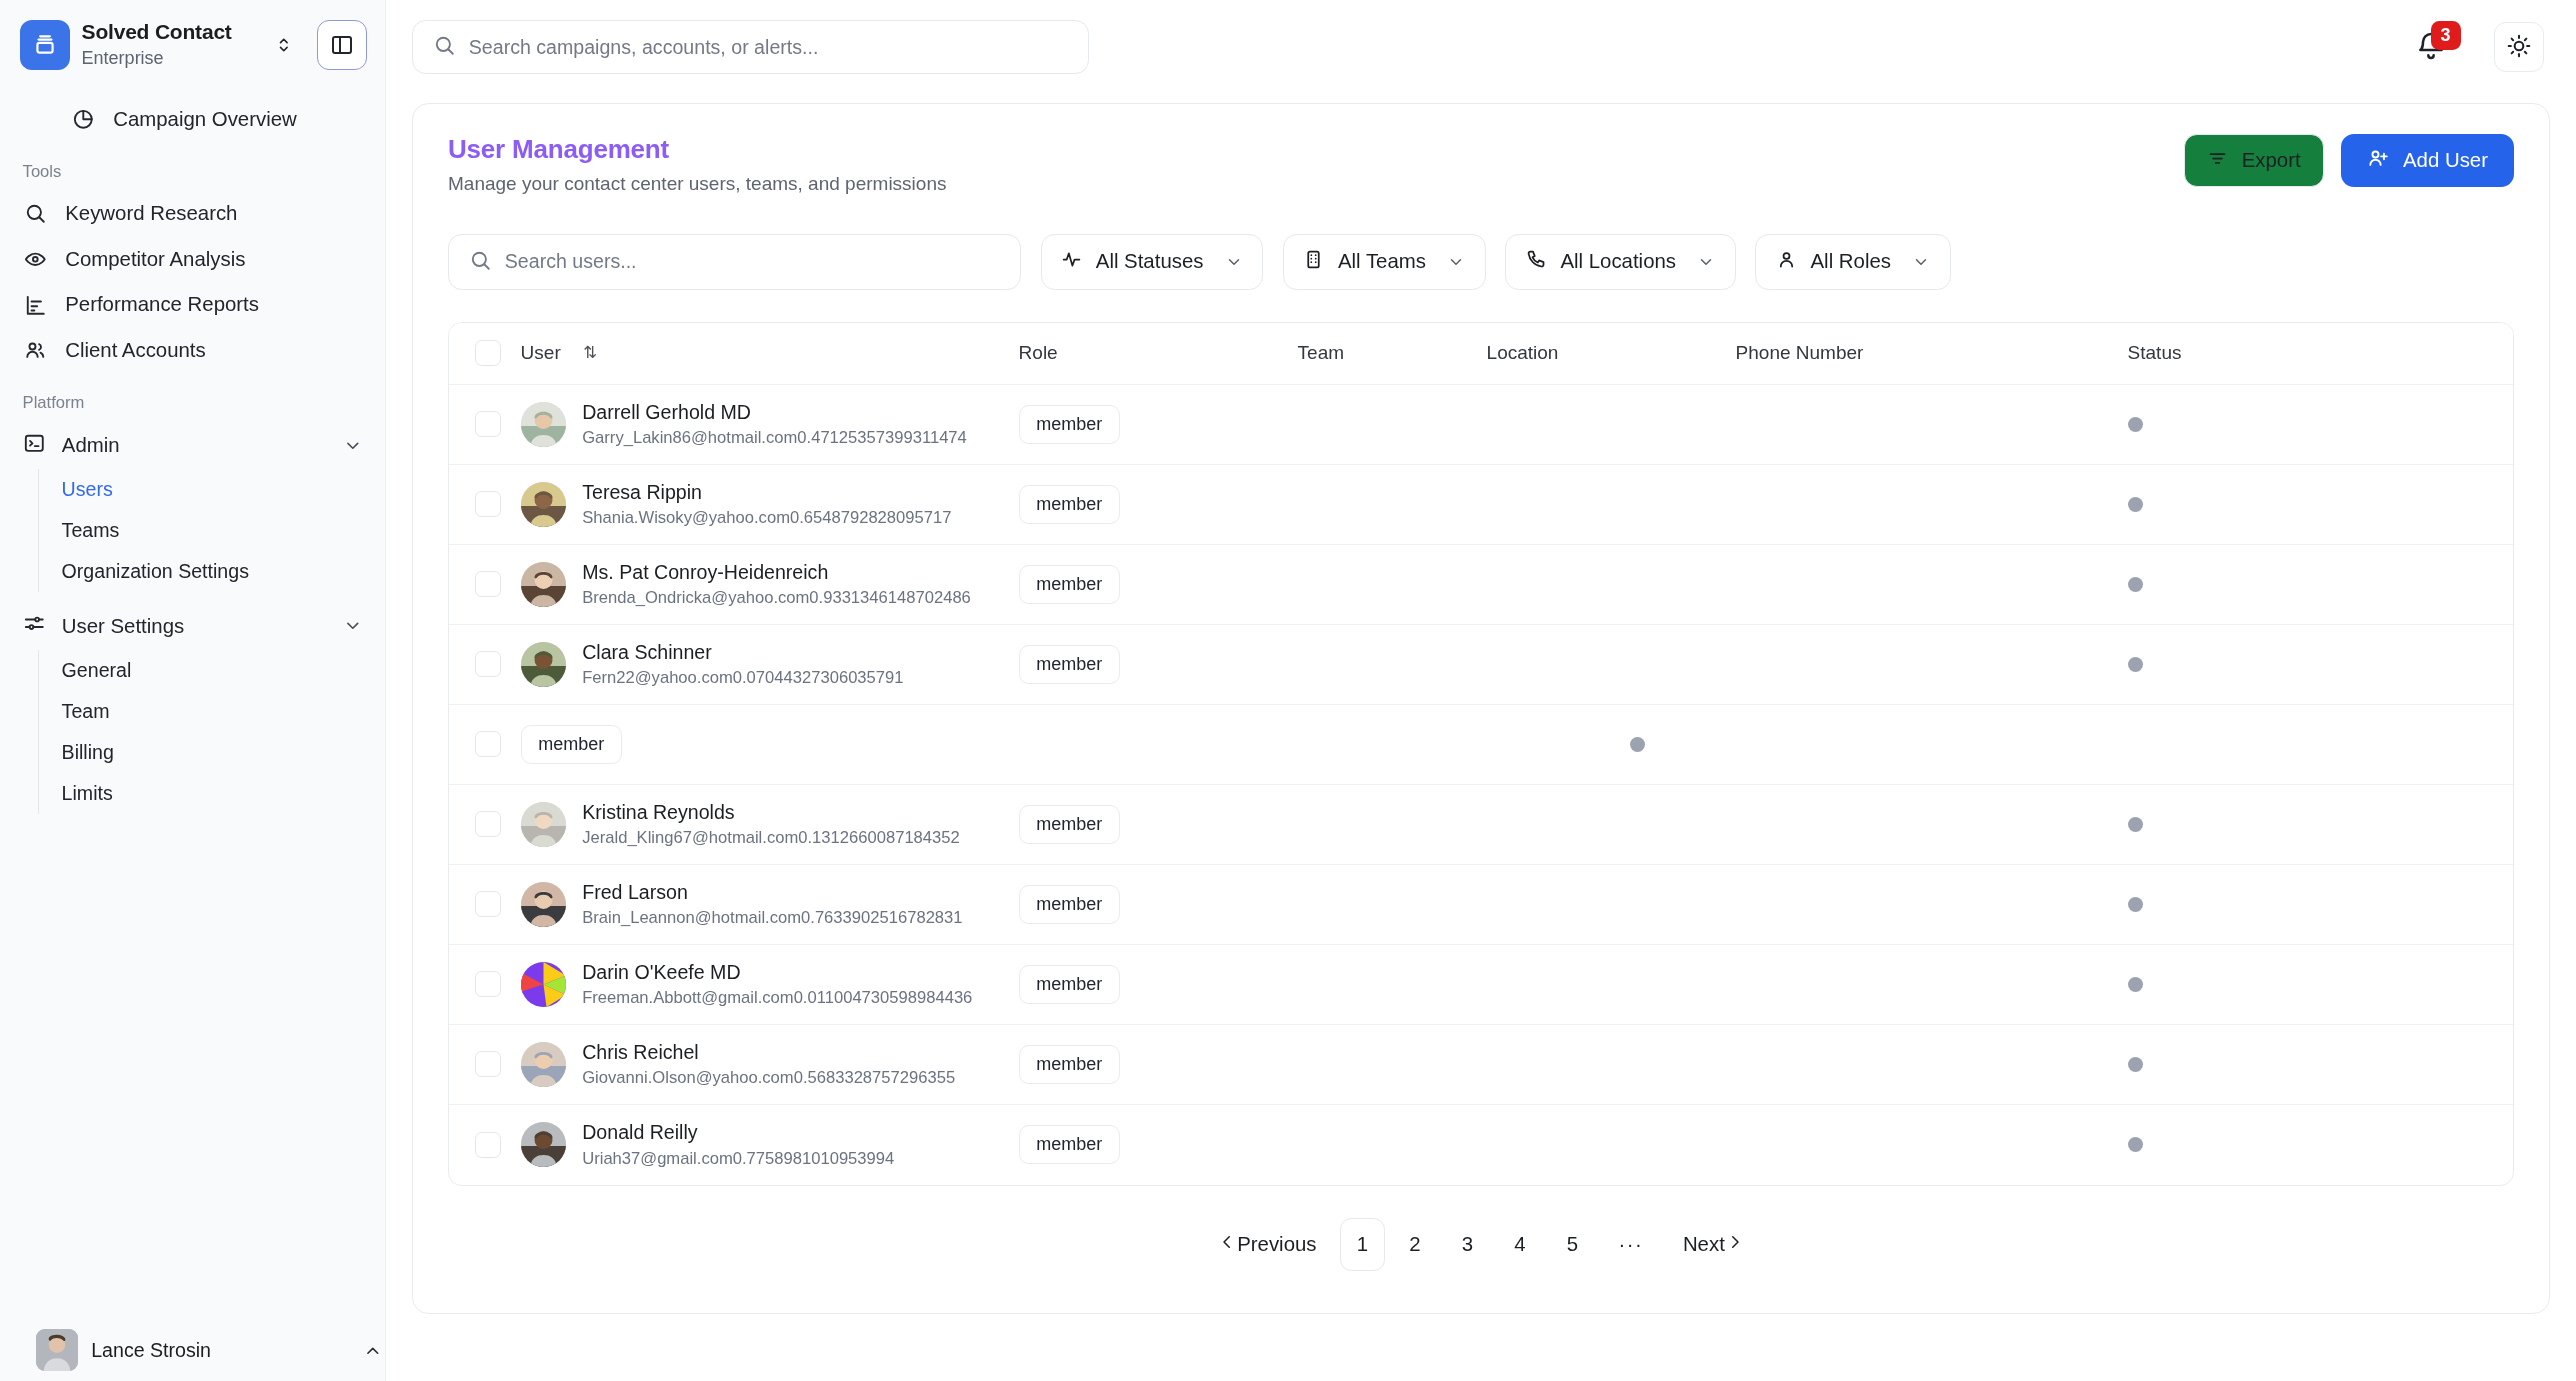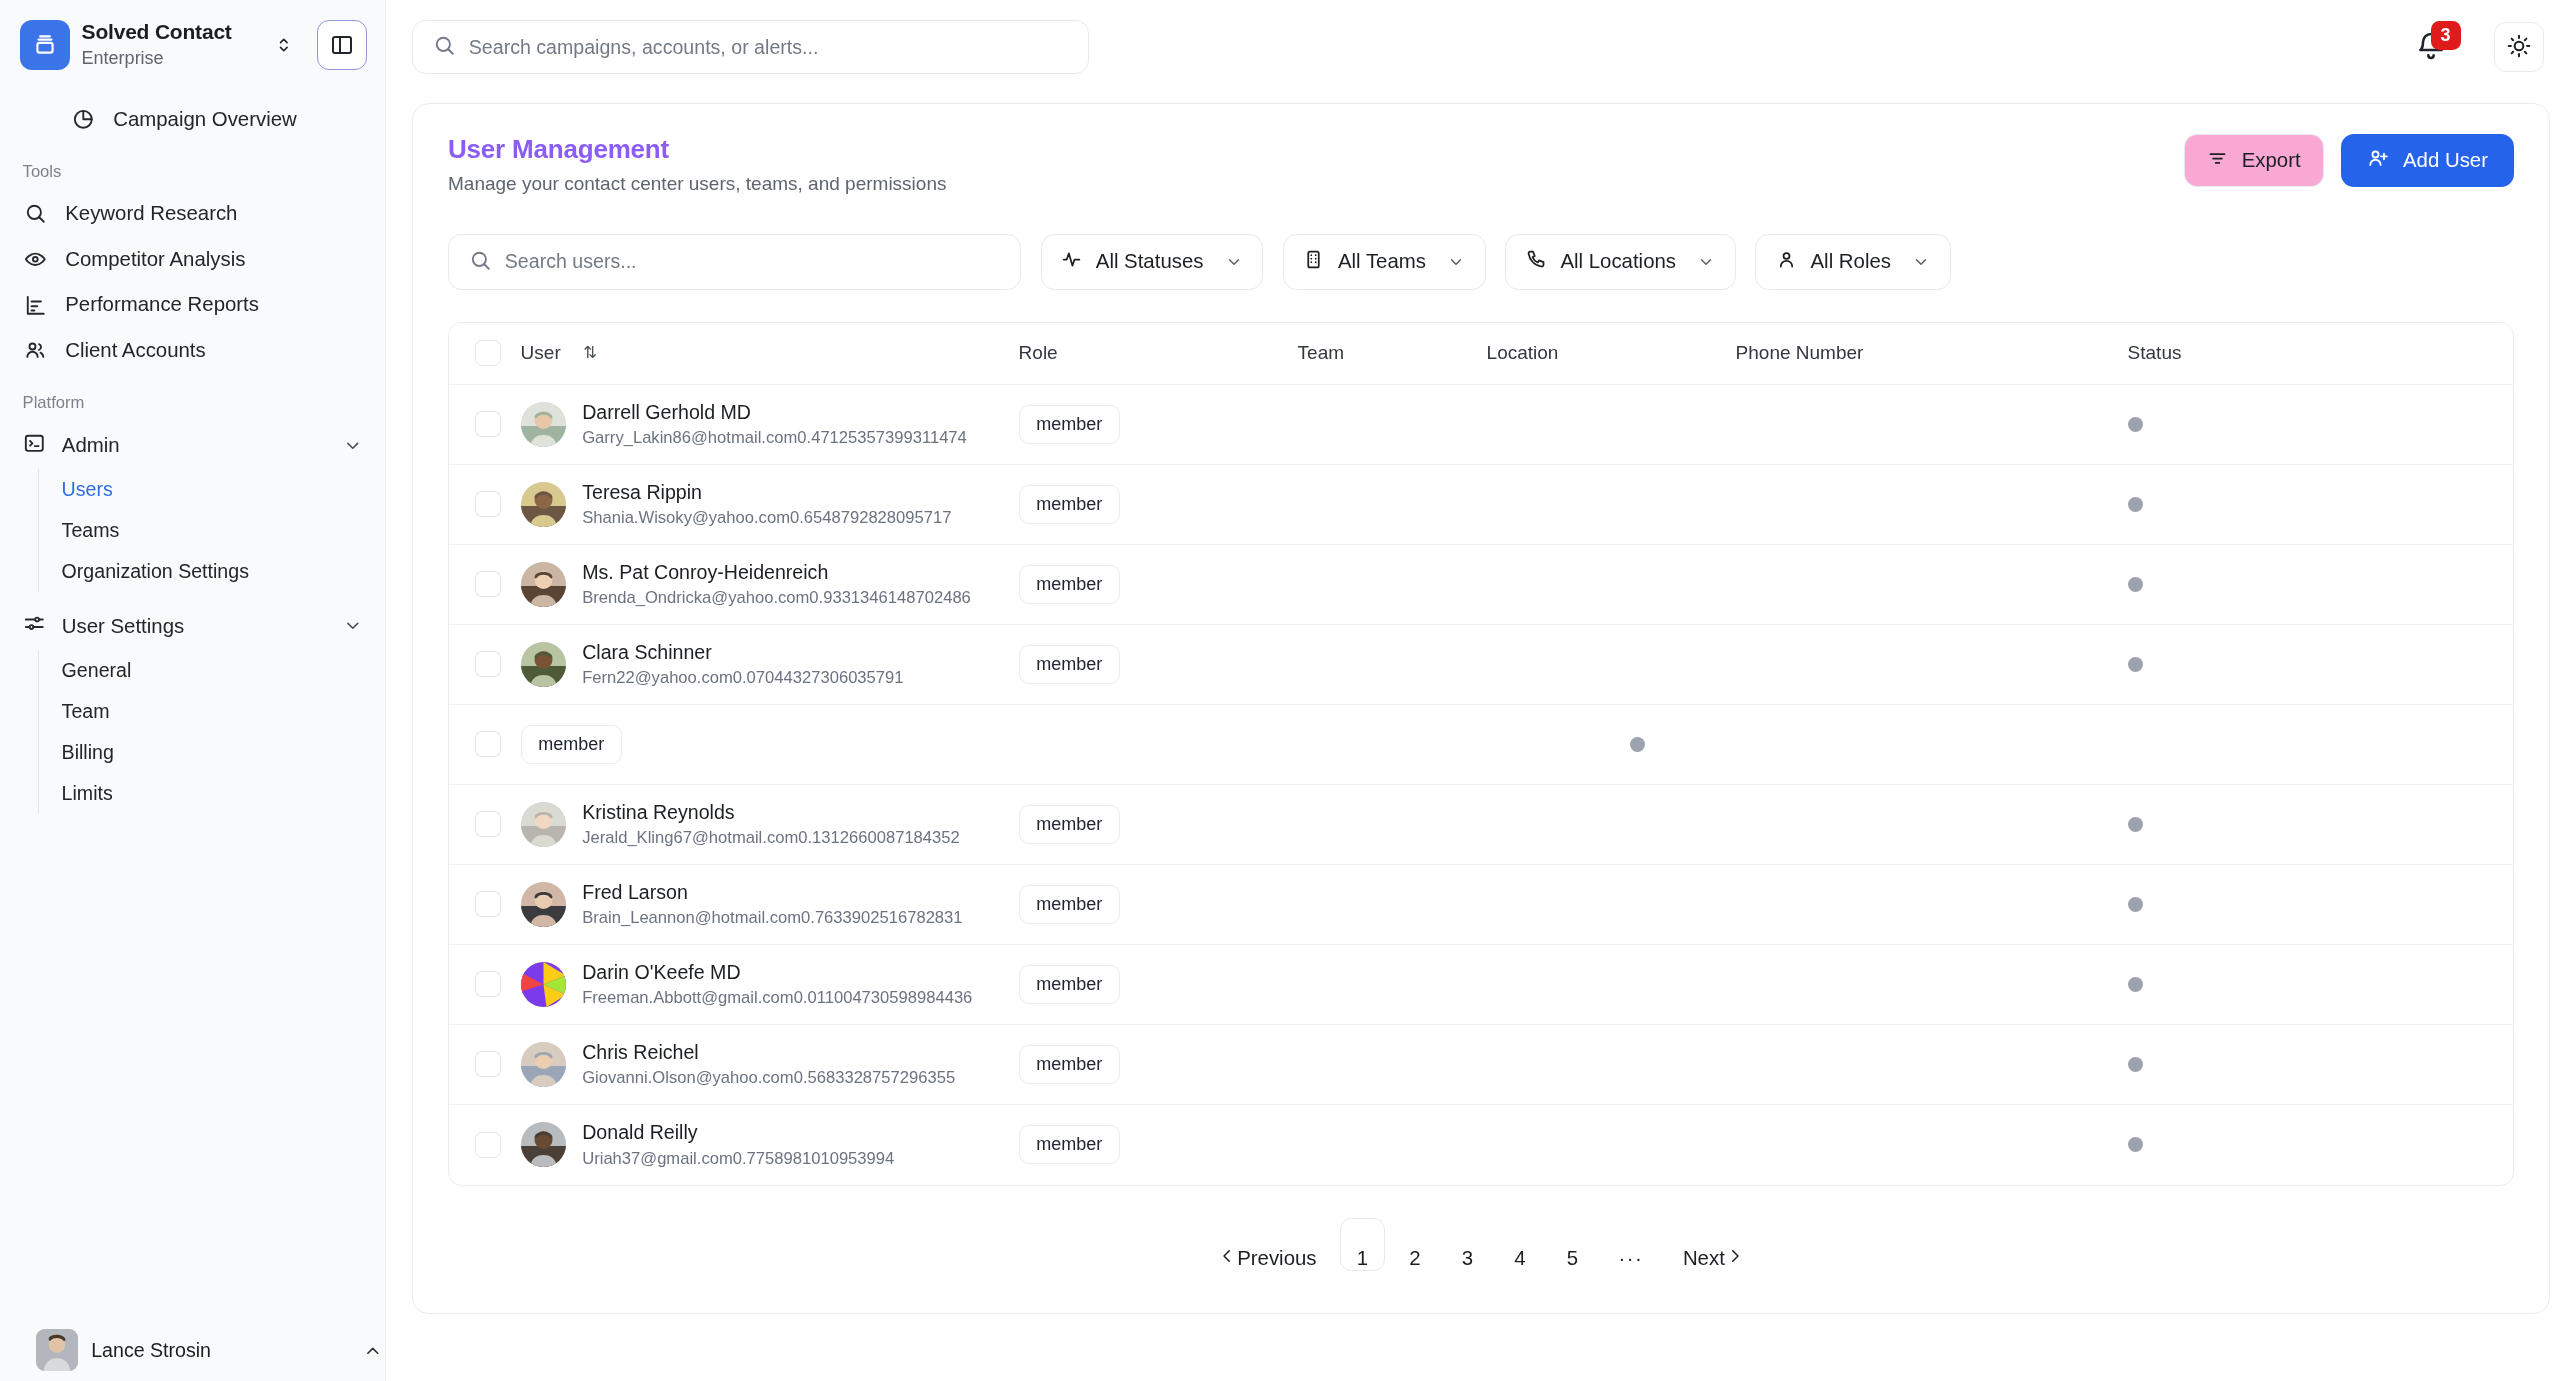--- a/index.html
+++ b/index.html
@@ -108,21 +108,21 @@
     padding: 30px 35px 35px 35px;
   }
   .card-head { display: flex; align-items: flex-start; }
   .page-title { font-size: 26px; font-weight: 700; color: #8b5cf6; letter-spacing: -0.2px; }
   .page-sub { font-size: 19px; color: #5e6470; margin-top: 7.5px; }
   .head-actions { margin-left: auto; display: flex; align-items: center; gap: 16.6px; }
   .btn {
     height: 53px; border-radius: 13px; display: flex; align-items: center;
     gap: 13.6px; padding: 0 22.6px; font-size: 20.4px; white-space: nowrap;
   }
-  .btn-export { border: 1.5px solid #e6e8ec; background: #f9a8d4; color: #1c1f24; }
+  .btn-export { border: 1.5px solid #e6e8ec; background: #15803d; color: #1c1f24; }
   .btn-add { background: #2563eb; color: #fff; padding: 0 26px; font-weight: 500; }
 
   .filters { display: flex; align-items: center; gap: 19.6px; margin-top: 39px; }
   .f-search {
     width: 573px; height: 56px; border: 1.5px solid #e6e8ec; border-radius: 13.6px;
     display: flex; align-items: center; gap: 13.6px; padding: 0 19.6px; background:#fff;
   }
   .f-search .ph { font-size: 19.6px; color: #737a86; }
   .f-sel {
     height: 56px; border: 1.5px solid #e6e8ec; border-radius: 13.6px; background: #fff;
@@ -161,21 +161,21 @@
     display: inline-flex; align-items: center; height: 39px; padding: 0 16.6px;
     border: 1.5px solid #e9ebef; border-radius: 9.8px; font-size: 18px; color: #222630;
     background: #fff;
   }
   .dot { width: 15px; height: 15px; border-radius: 50%; background: #9ca3af; display:block; }
 
   
   .pager { display: flex; align-items: center; justify-content: center; gap: 7.5px; padding: 32px 0 7.5px 0; }
   .pg {
     min-width: 45px; height: 53px; padding: 0 15px; border-radius: 11.3px;
-    display: flex; align-items: flex-end; justify-content: center; gap: 1px;
+    display: flex; align-items: center; justify-content: center; gap: 1px;
     font-size: 20.4px; color: #1b1e23; background: transparent; border: 1.5px solid transparent;
   }
   .pg.active { border-color: #e6e8ec; background:#fff; }
   .pg.dots { color: #1b1e23; letter-spacing: 1.5px; }
 </style>
 </head>
 <body>
 
 <div class="app">
 

